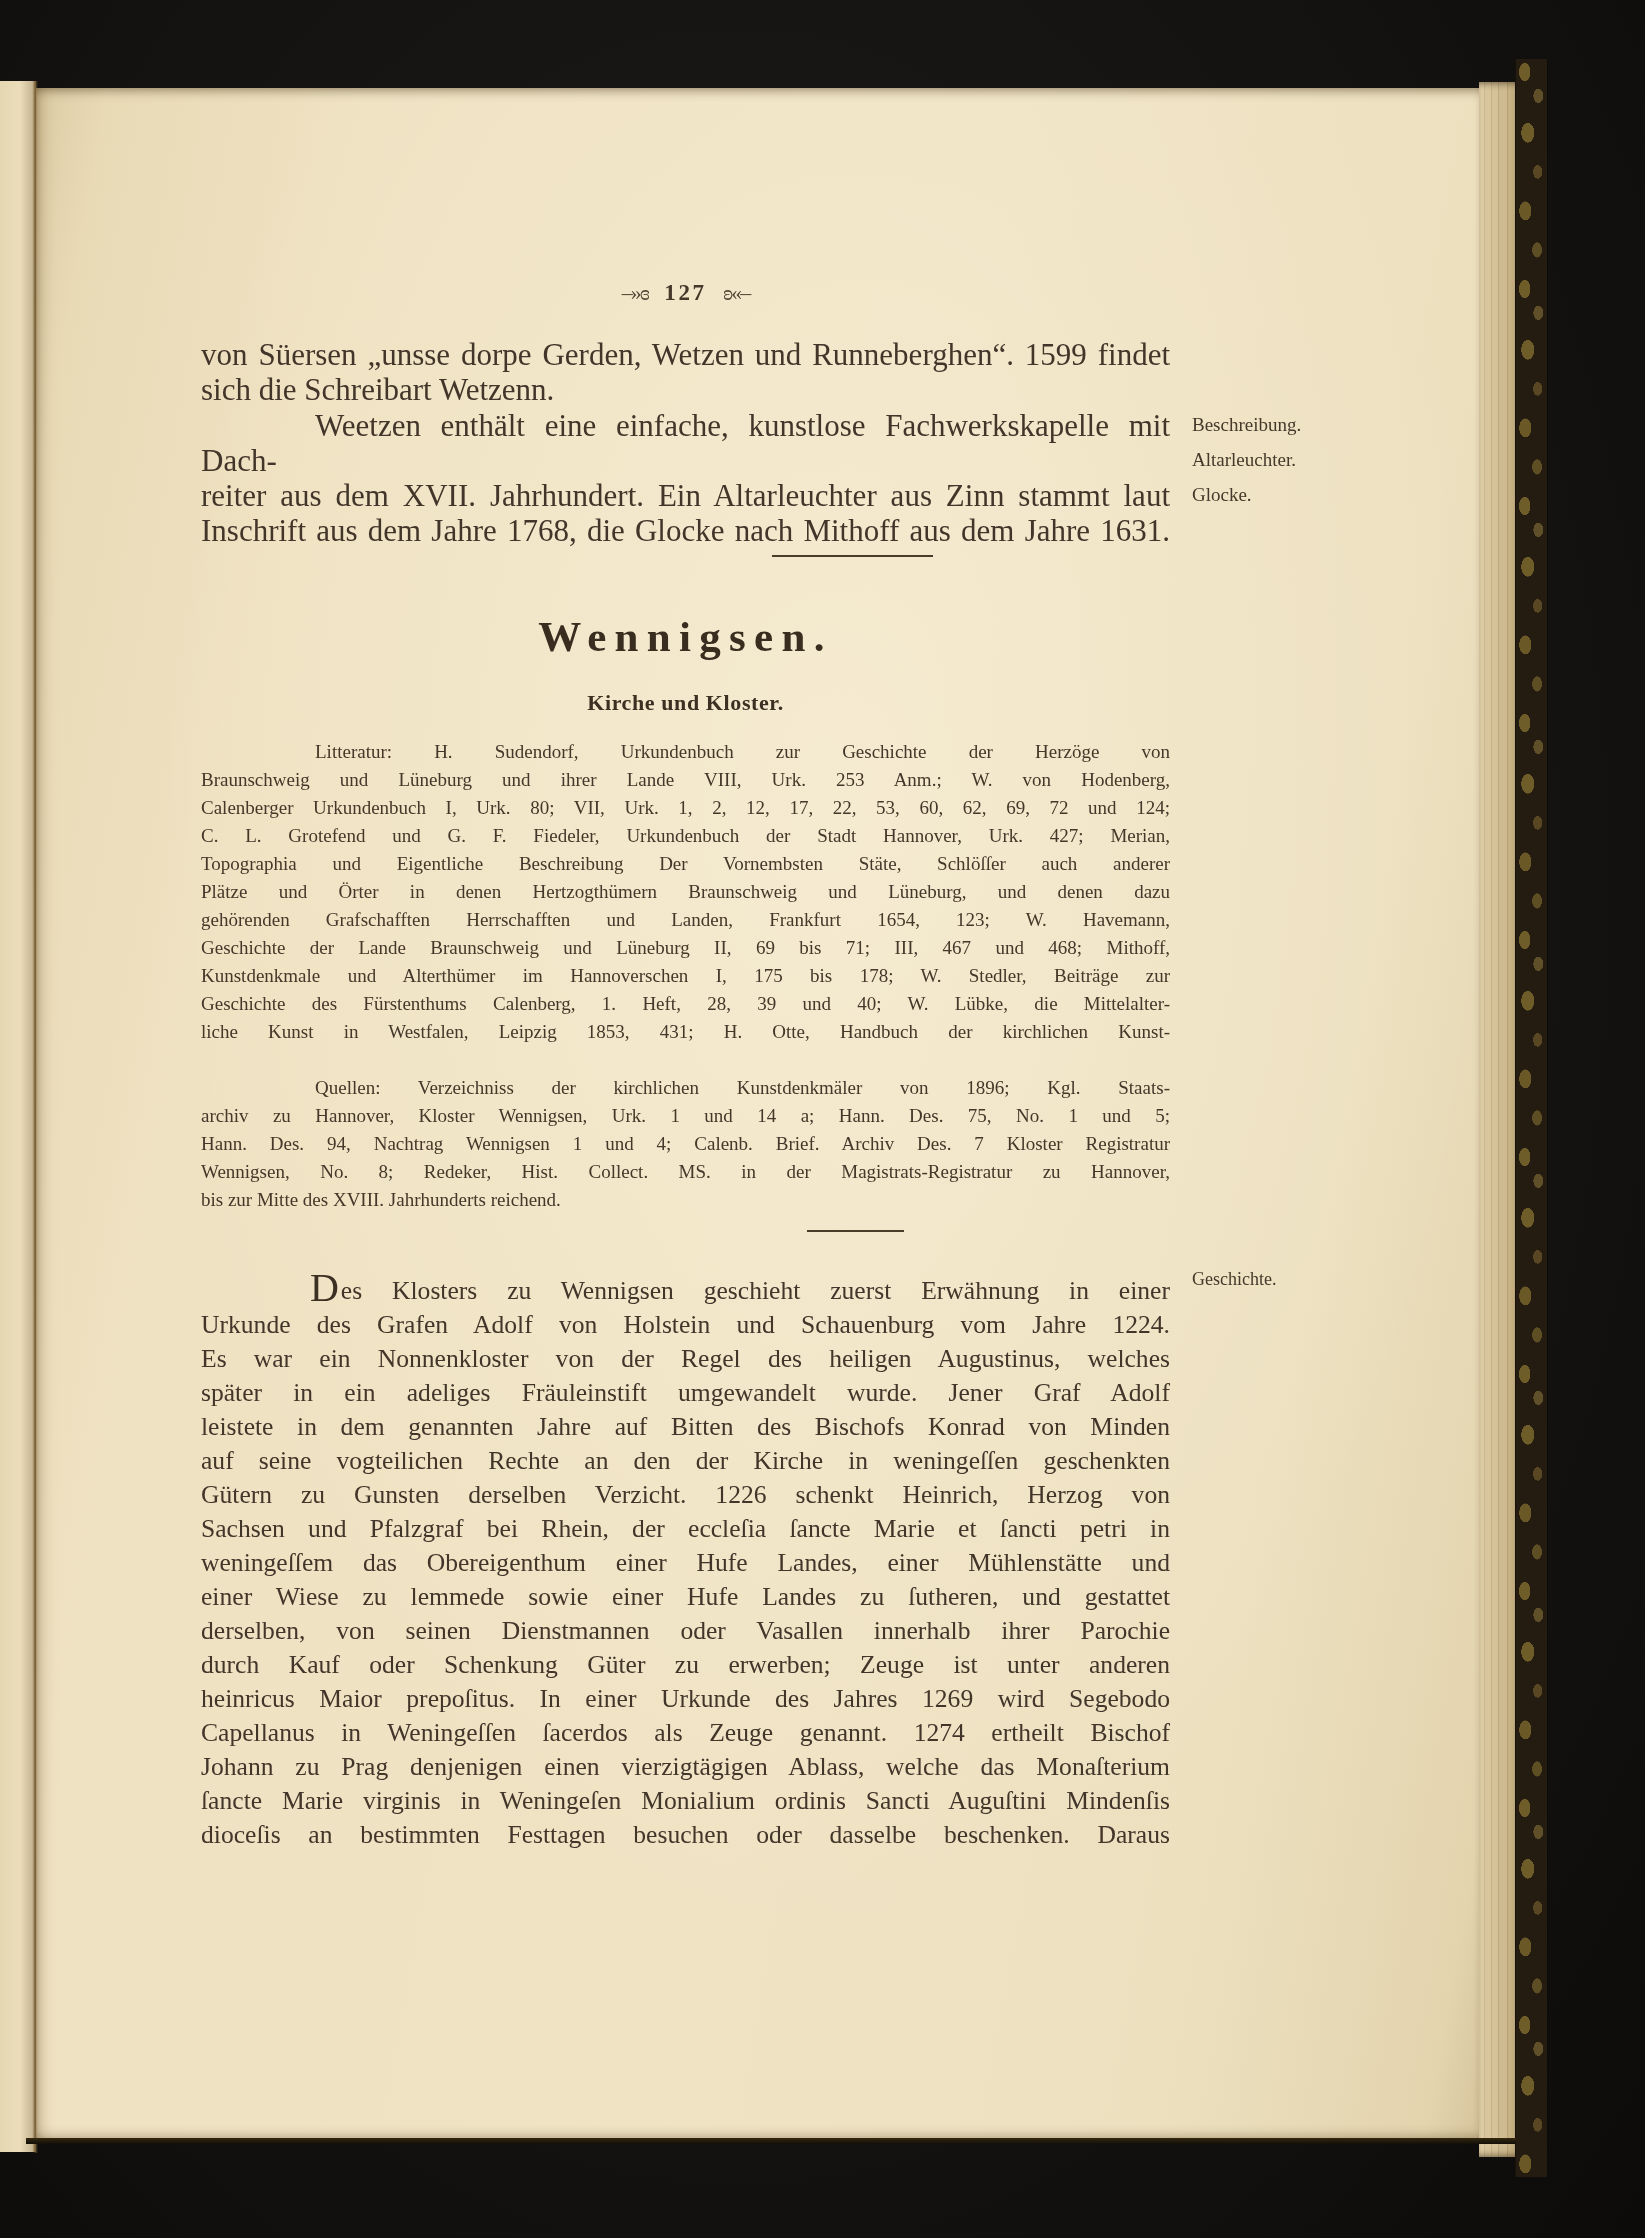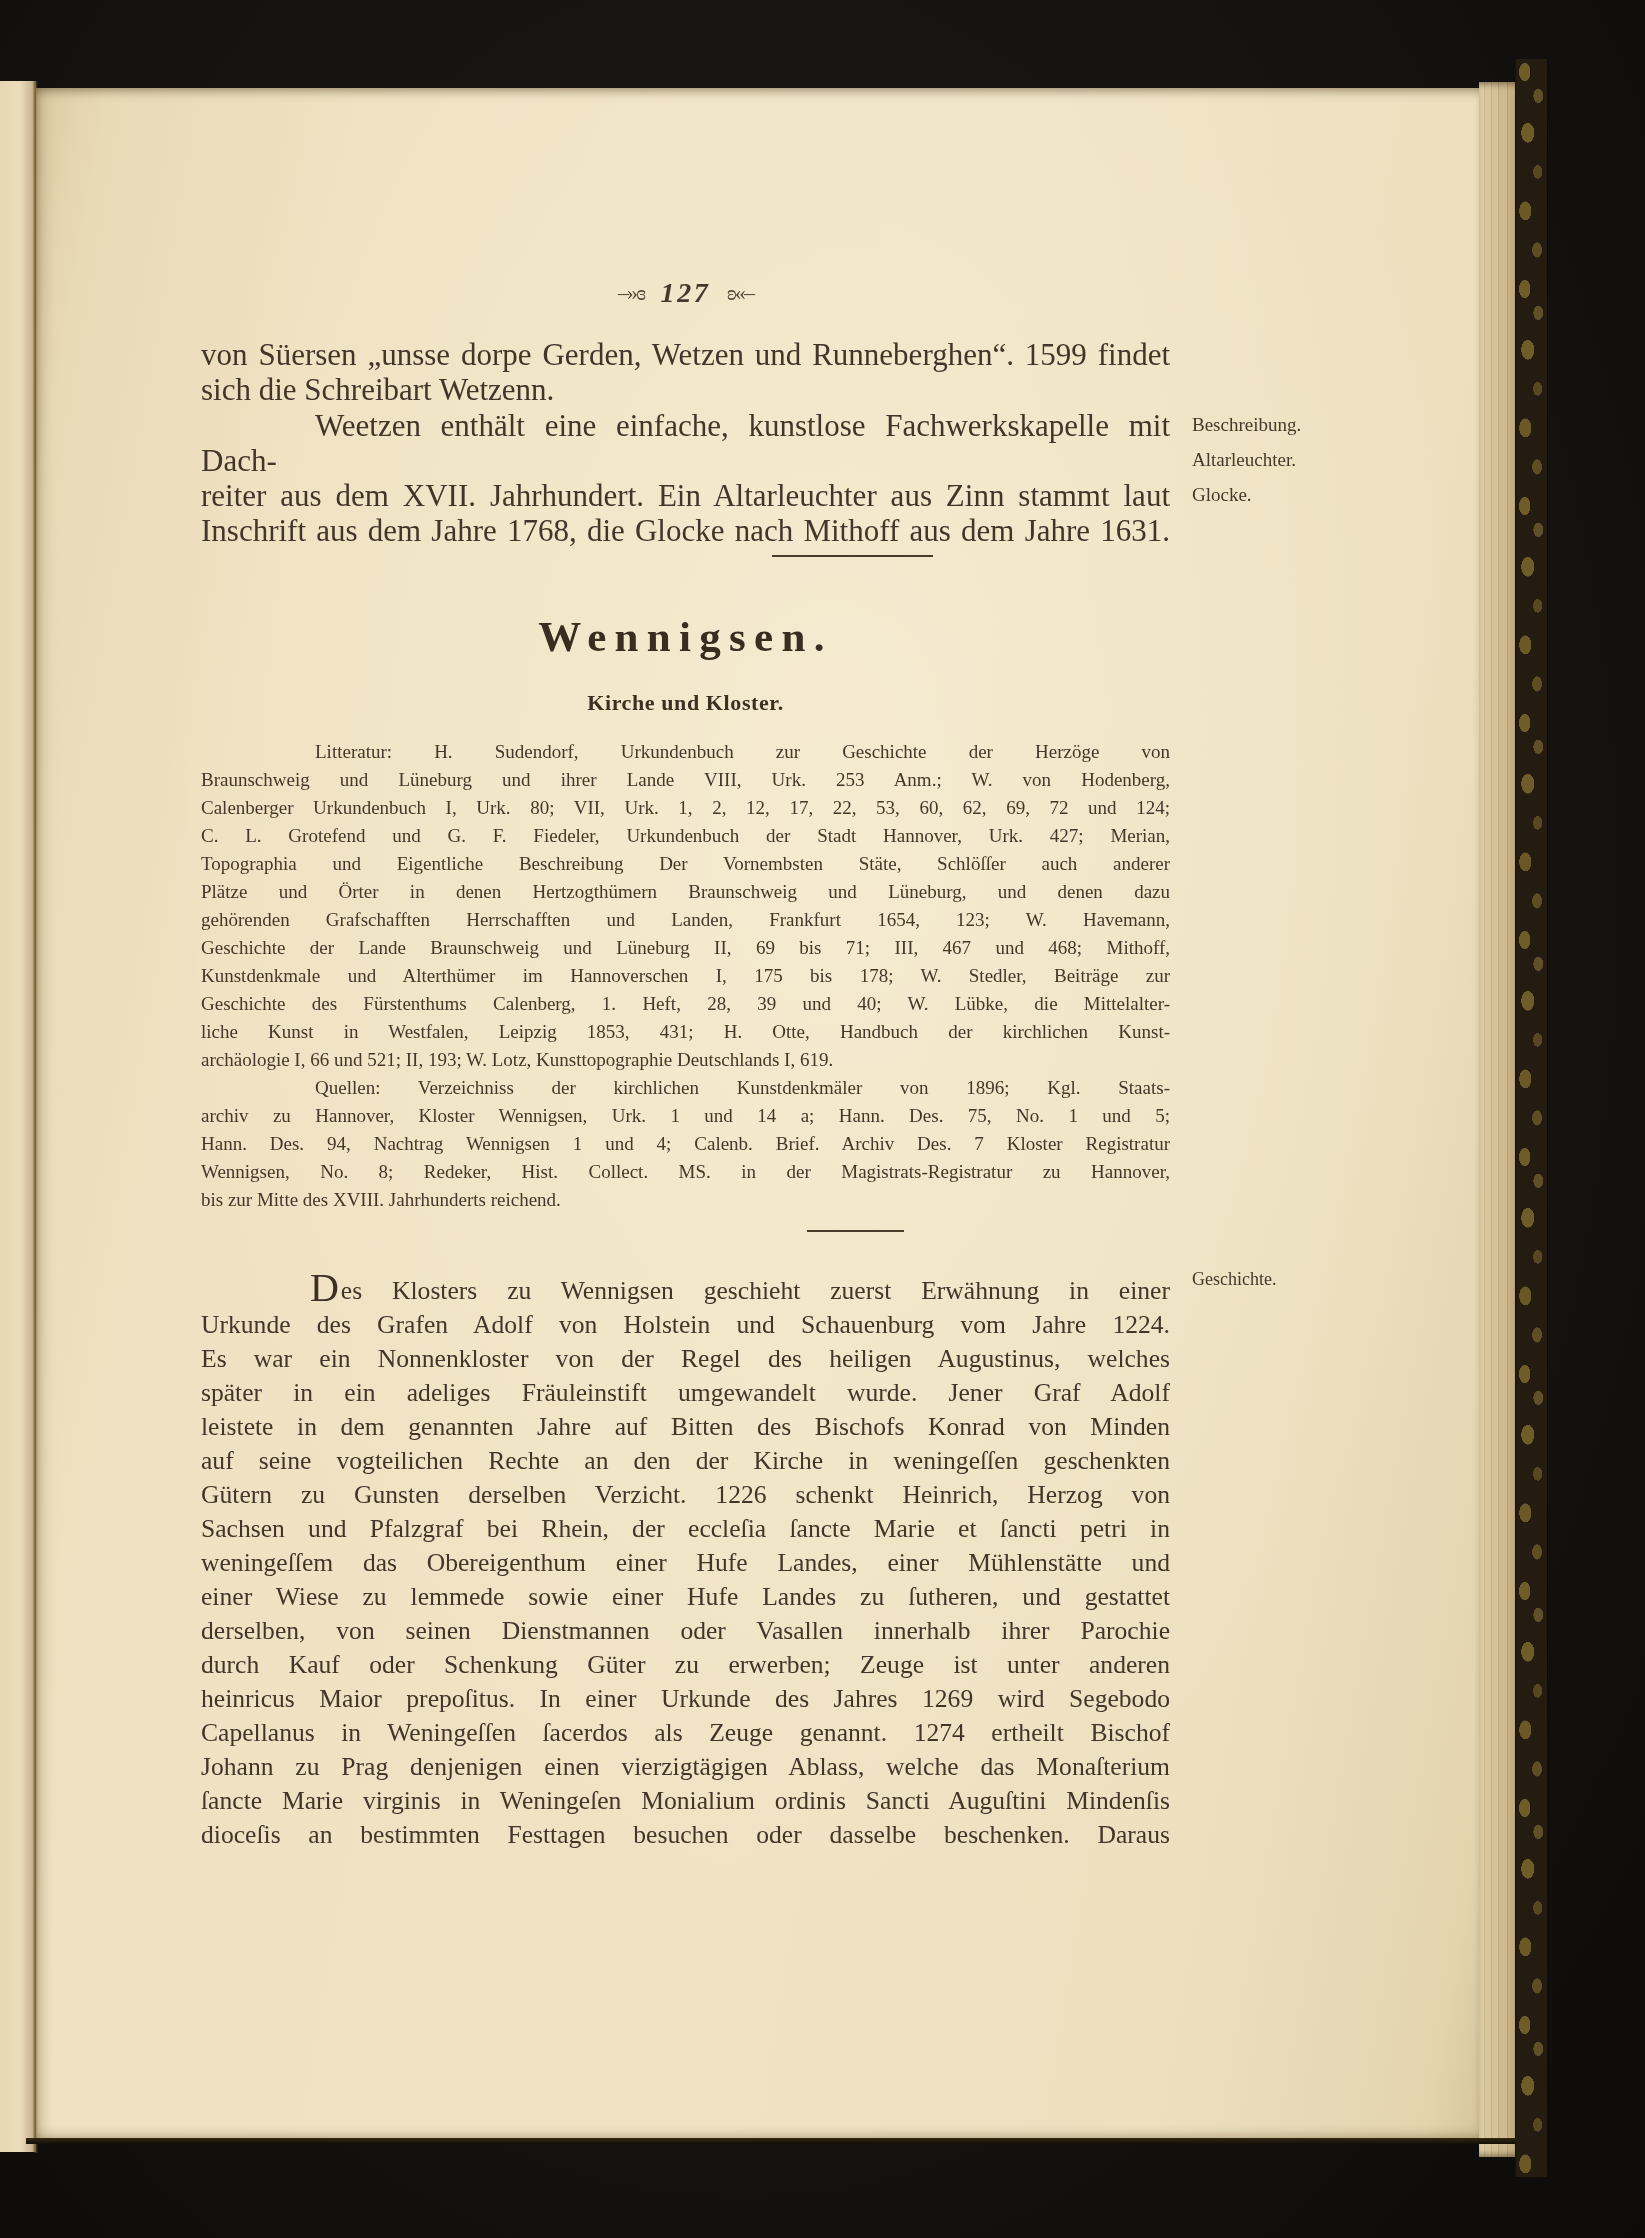--- a/index.html
+++ b/index.html
@@ -70,21 +70,21 @@
   .para.no-indent .tline:first-child{text-indent:0;}
   .body-type{font-size:31px;line-height:35px;color:#42352a;}
   .small-type{font-size:19px;line-height:28px;color:#453729;}
   .geschichte-type{font-size:25.6px;line-height:34px;color:#42352a;}
 
   .pageno-row{
     position:absolute;left:0;top:189px;width:100%;
     display:flex;align-items:center;justify-content:center;gap:16.6px;
     color:#46392b;
   }
-  .pageno{font-size:28px;font-weight:bold;letter-spacing:2.6px;line-height:31px;font-style:italic;}
+  .pageno{font-size:23px;font-weight:bold;letter-spacing:2.6px;line-height:31px;}
   .ornament{font-size:22px;letter-spacing:-1.9px;opacity:.92;line-height:25.6px;}
 
   .intro-block{position:absolute;left:0;top:249px;width:100%;}
   .weetzen-block{position:absolute;left:0;top:320px;width:100%;}
 
   .margin-notes{
     position:absolute;left:1156px;top:319px;width:275px;
     font-size:19px;line-height:35px;color:#46392b;
   }
   .margin-notes .tline{text-align:left;text-align-last:left;text-indent:0;}
@@ -160,21 +160,20 @@
           <div class="tline">Braunschweig und Lüneburg und ihrer Lande VIII, Urk. 253 Anm.; W. von Hodenberg,</div>
           <div class="tline">Calenberger Urkundenbuch I, Urk. 80; VII, Urk. 1, 2, 12, 17, 22, 53, 60, 62, 69, 72 und 124;</div>
           <div class="tline">C. L. Grotefend und G. F. Fiedeler, Urkundenbuch der Stadt Hannover, Urk. 427; Merian,</div>
           <div class="tline">Topographia und Eigentliche Beschreibung Der Vornembsten Stäte, Schlöſſer auch anderer</div>
           <div class="tline">Plätze und Örter in denen Hertzogthümern Braunschweig und Lüneburg, und denen dazu</div>
           <div class="tline">gehörenden Grafschafften Herrschafften und Landen, Frankfurt 1654, 123; W. Havemann,</div>
           <div class="tline">Geschichte der Lande Braunschweig und Lüneburg II, 69 bis 71; III, 467 und 468; Mithoff,</div>
           <div class="tline">Kunstdenkmale und Alterthümer im Hannoverschen I, 175 bis 178; W. Stedler, Beiträge zur</div>
           <div class="tline">Geschichte des Fürstenthums Calenberg, 1. Heft, 28, 39 und 40; W. Lübke, die Mittelalter-</div>
           <div class="tline">liche Kunst in Westfalen, Leipzig 1853, 431; H. Otte, Handbuch der kirchlichen Kunst-</div>
-          <div class="tline tline-left">archäologie I, 66 und 521; II, 193; W. Lotz, Kunsttopographie Deutschlands I, 619.</div>
         </div>
 
       <div class="quellen-block small-type para">
           <div class="tline">Quellen: Verzeichniss der kirchlichen Kunstdenkmäler von 1896; Kgl. Staats-</div>
           <div class="tline">archiv zu Hannover, Kloster Wennigsen, Urk. 1 und 14 a; Hann. Des. 75, No. 1 und 5;</div>
           <div class="tline">Hann. Des. 94, Nachtrag Wennigsen 1 und 4; Calenb. Brief. Archiv Des. 7 Kloster Registratur</div>
           <div class="tline">Wennigsen, No. 8; Redeker, Hist. Collect. MS. in der Magistrats-Registratur zu Hannover,</div>
           <div class="tline tline-left">bis zur Mitte des XVIII. Jahrhunderts reichend.</div>
         </div>
 

